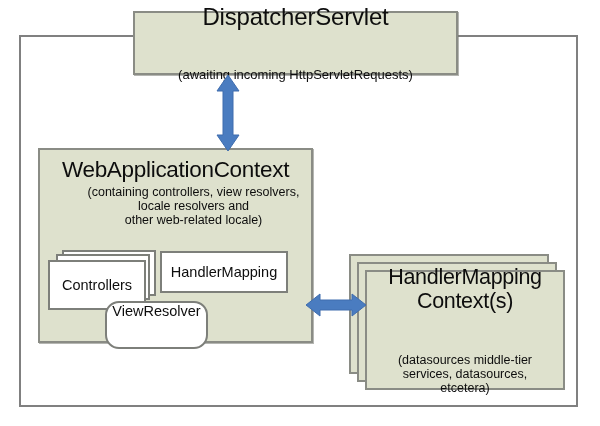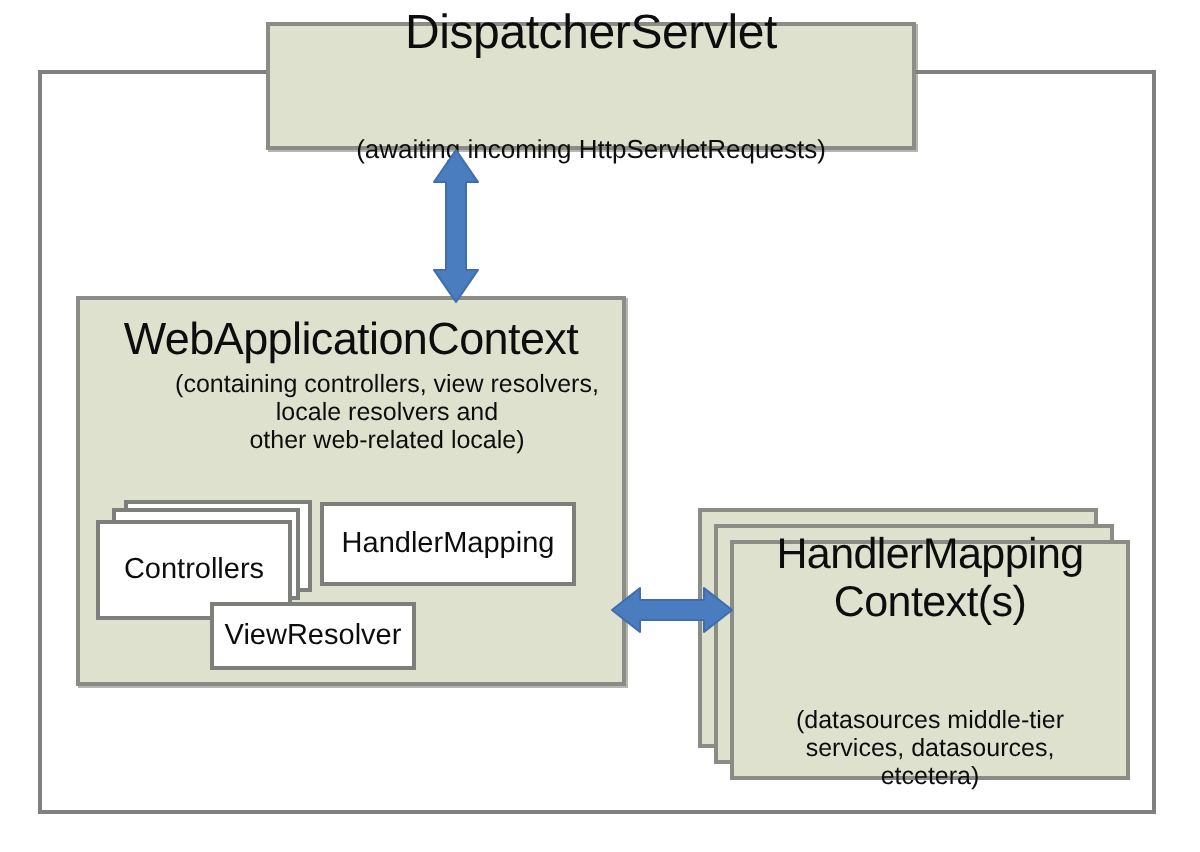--- a/index.html
+++ b/index.html
@@ -126,26 +126,27 @@
     align-items: center;
     justify-content: center;
     font-size: 14.5px;
     text-align: center;
   }
 
   #view-resolver {
     left: 105px;
     top: 301px;
     width: 103px;
-    height: 34px;
+    height: 48px;
     z-index: 6;
     display: flex;
-    align-items: center;
+    align-items: flex-start;
     justify-content: center;
     font-size: 14.5px;
+    border-radius: 14px;
   }
 
   
   #root-context-stack {
     position: absolute;
     left: 349px;
     top: 254px;
     width: 220px;
     height: 140px;
     z-index: 4;

